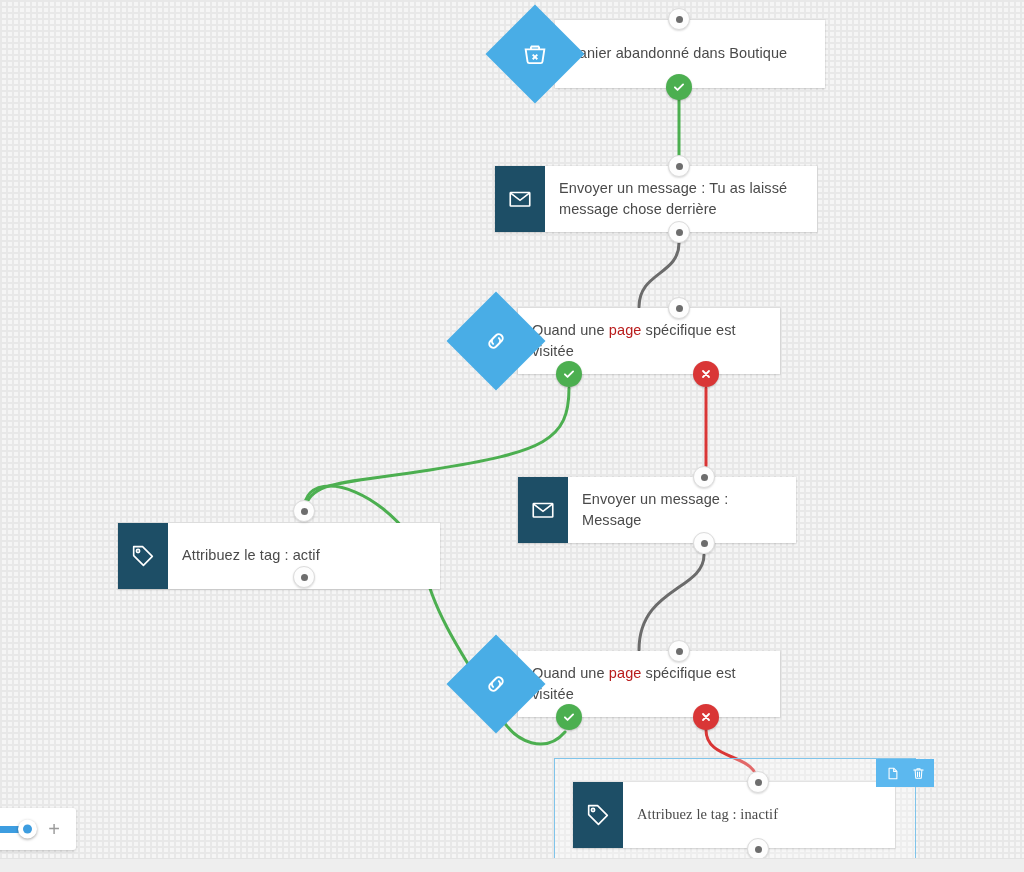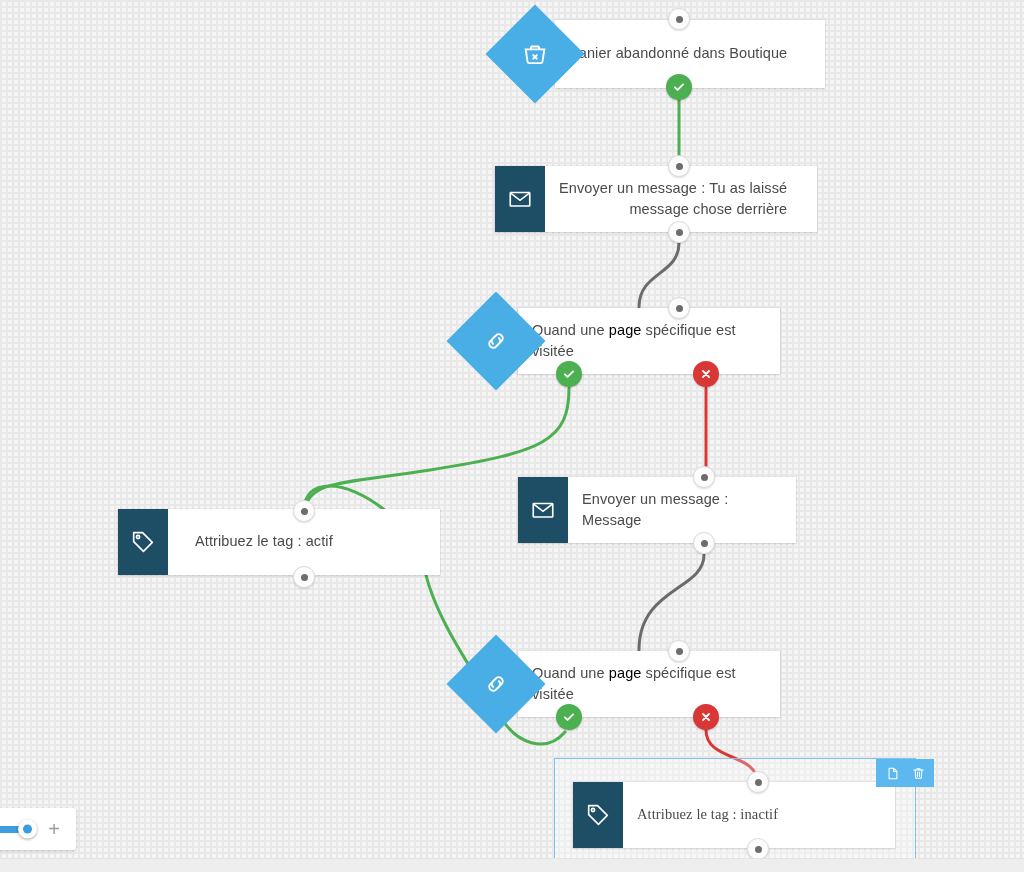--- a/index.html
+++ b/index.html
@@ -58,21 +58,21 @@
     align-items: center;
     padding-left: 14px;
     padding-right: 12px;
   }
   .node .label {
     font-size: 14.5px;
     color: #4a4a4a;
     line-height: 1.45;
     letter-spacing: .1px;
   }
-  .node .label .link { color: #000000; }
+  .node .label .link { color: #b91c1c; }
 
   
   .tile {
     width: 50px;
     background: #1d4e66;
     display: flex; align-items: center; justify-content: center;
     flex: 0 0 50px;
   }
   
   .diamond {
@@ -211,21 +211,21 @@
       </svg>
     </span>
   </div>
   <div class="port" style="left:668px; top:8px;"></div>
   <div class="badge ok" style="left:666px; top:74px;">
     <svg width="14" height="14" viewBox="0 0 24 24" fill="none" stroke="#fff" stroke-width="3.2" stroke-linecap="round" stroke-linejoin="round">
         <path d="M5 12.5l4.5 4.5L19 7.5"></path>
       </svg>
   </div>
 
-  <div class="node" style="left:495px; top:166px; width:322px; height:66px;text-align:right;">
+  <div class="node" style="left:495px; top:166px; width:322px; height:66px;">
     <div class="tile">
       <svg width="26" height="26" viewBox="0 0 24 24" fill="none" stroke="#ffffff" stroke-width="1.5">
         <rect x="3" y="6" width="18" height="12.5" rx="0.6"></rect>
         <path d="M3.4 6.6L12 13.2 20.6 6.6"></path>
       </svg>
     </div>
     <div class="body">
       <div class="label">
         <span>Envoyer un message : Tu as laissé</span><br>
         <span>message chose derrière</span>
@@ -255,21 +255,21 @@
     <svg width="14" height="14" viewBox="0 0 24 24" fill="none" stroke="#fff" stroke-width="3.2" stroke-linecap="round" stroke-linejoin="round">
         <path d="M5 12.5l4.5 4.5L19 7.5"></path>
       </svg>
   </div>
   <div class="badge no" style="left:693px; top:361px;">
     <svg width="12" height="12" viewBox="0 0 24 24" fill="none" stroke="#fff" stroke-width="3.6" stroke-linecap="round">
         <path d="M6 6l12 12M18 6L6 18"></path>
       </svg>
   </div>
 
-  <div class="node" style="left:118px; top:509px; width:322px; height:66px;gap:13px;">
+  <div class="node" style="left:118px; top:523px; width:322px; height:66px;">
     <div class="tile">
       <svg width="26" height="26" viewBox="0 0 24 24" fill="none" stroke="#ffffff" stroke-width="1.5" stroke-linejoin="round">
         <path d="M11.6 3.4H3.4v8.2l9 9 8.2-8.2-9-9z"></path>
         <circle cx="7.4" cy="7.4" r="1.5"></circle>
       </svg>
     </div>
     <div class="body">
       <div class="label">Attribuez le tag : actif</div>
     </div>
   </div>

